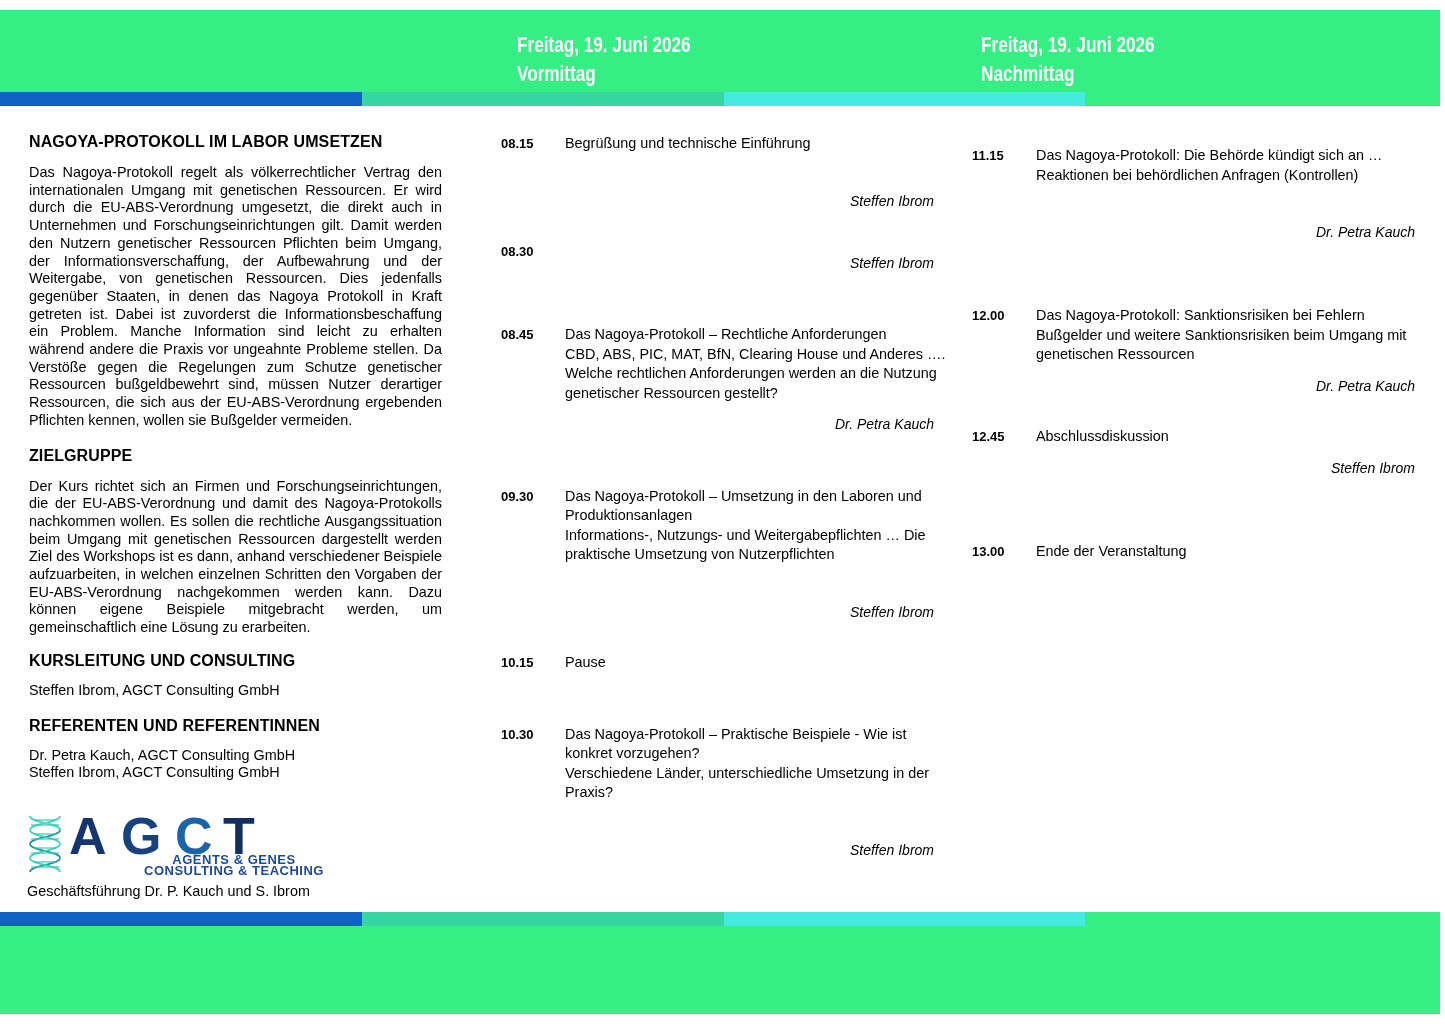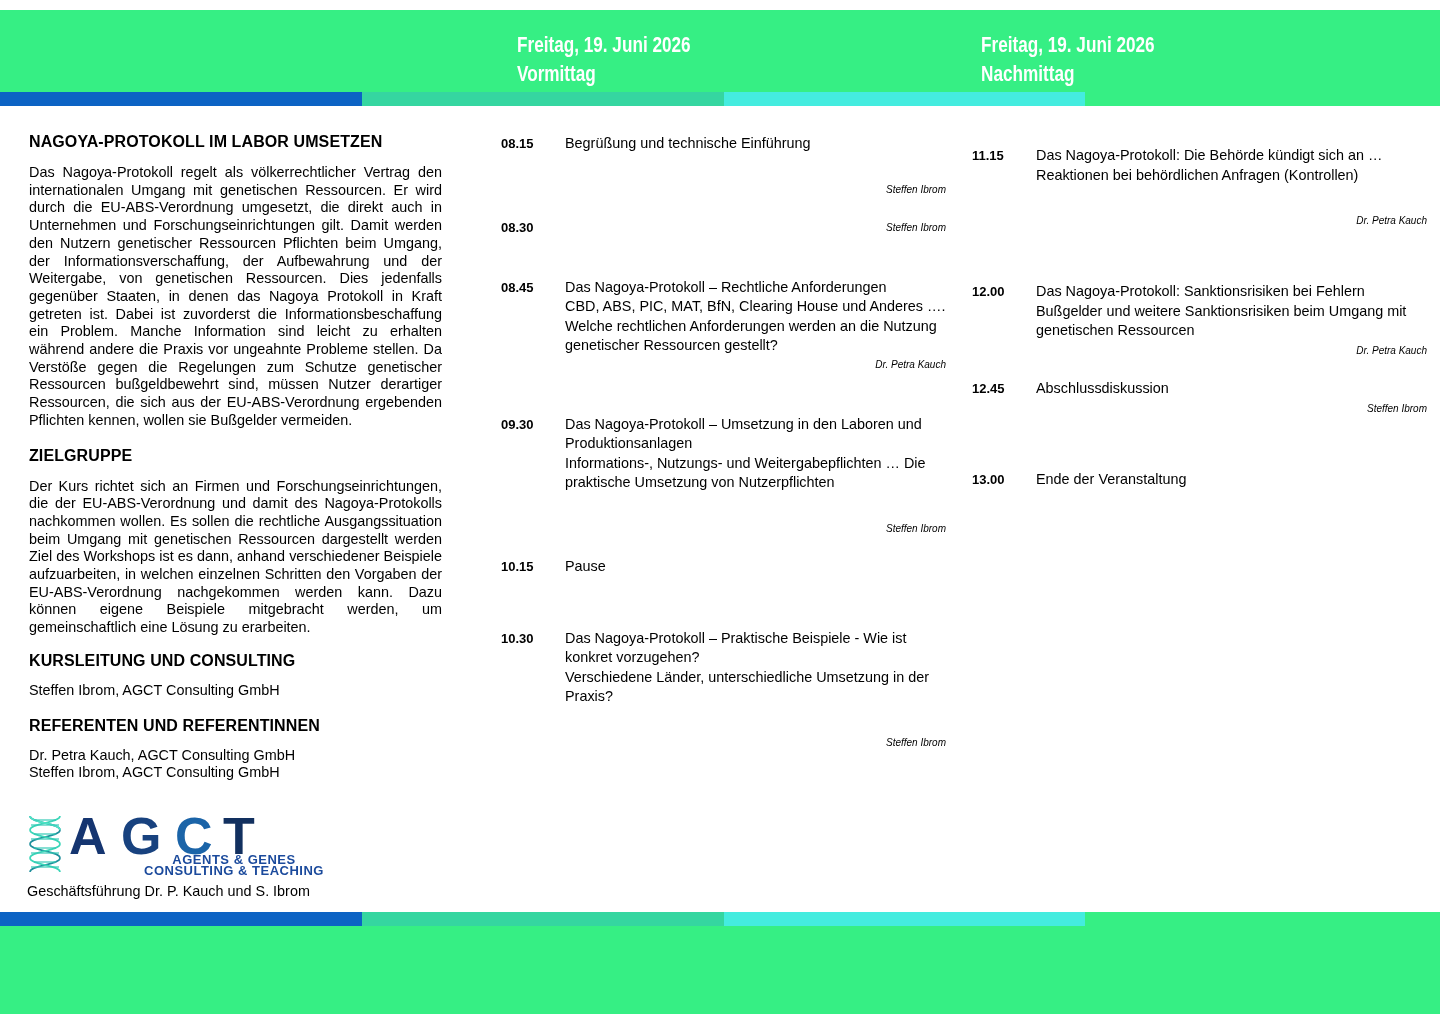--- a/index.html
+++ b/index.html
@@ -188,25 +188,25 @@
     line-height: 19.6px;
     margin: 0;
   }
   .slot-desc {
     font-size: 14.4px;
     font-weight: normal;
     line-height: 19.4px;
     margin: 0;
   }
   .slot-speaker {
-    font-size: 10px;
+    font-size: 14px;
     font-style: italic;
     text-align: right;
     line-height: 19.4px;
-    margin: 0;
+    margin: 12px;
   }
   .spacer-sm  { height: 19px; }
   .spacer-md  { height: 26px; }
   .spacer-lg  { height: 40px; }
   .spacer-xl  { height: 52px; }
 </style>
 </head>
 <body>
 
 <div class="header-band"></div>

